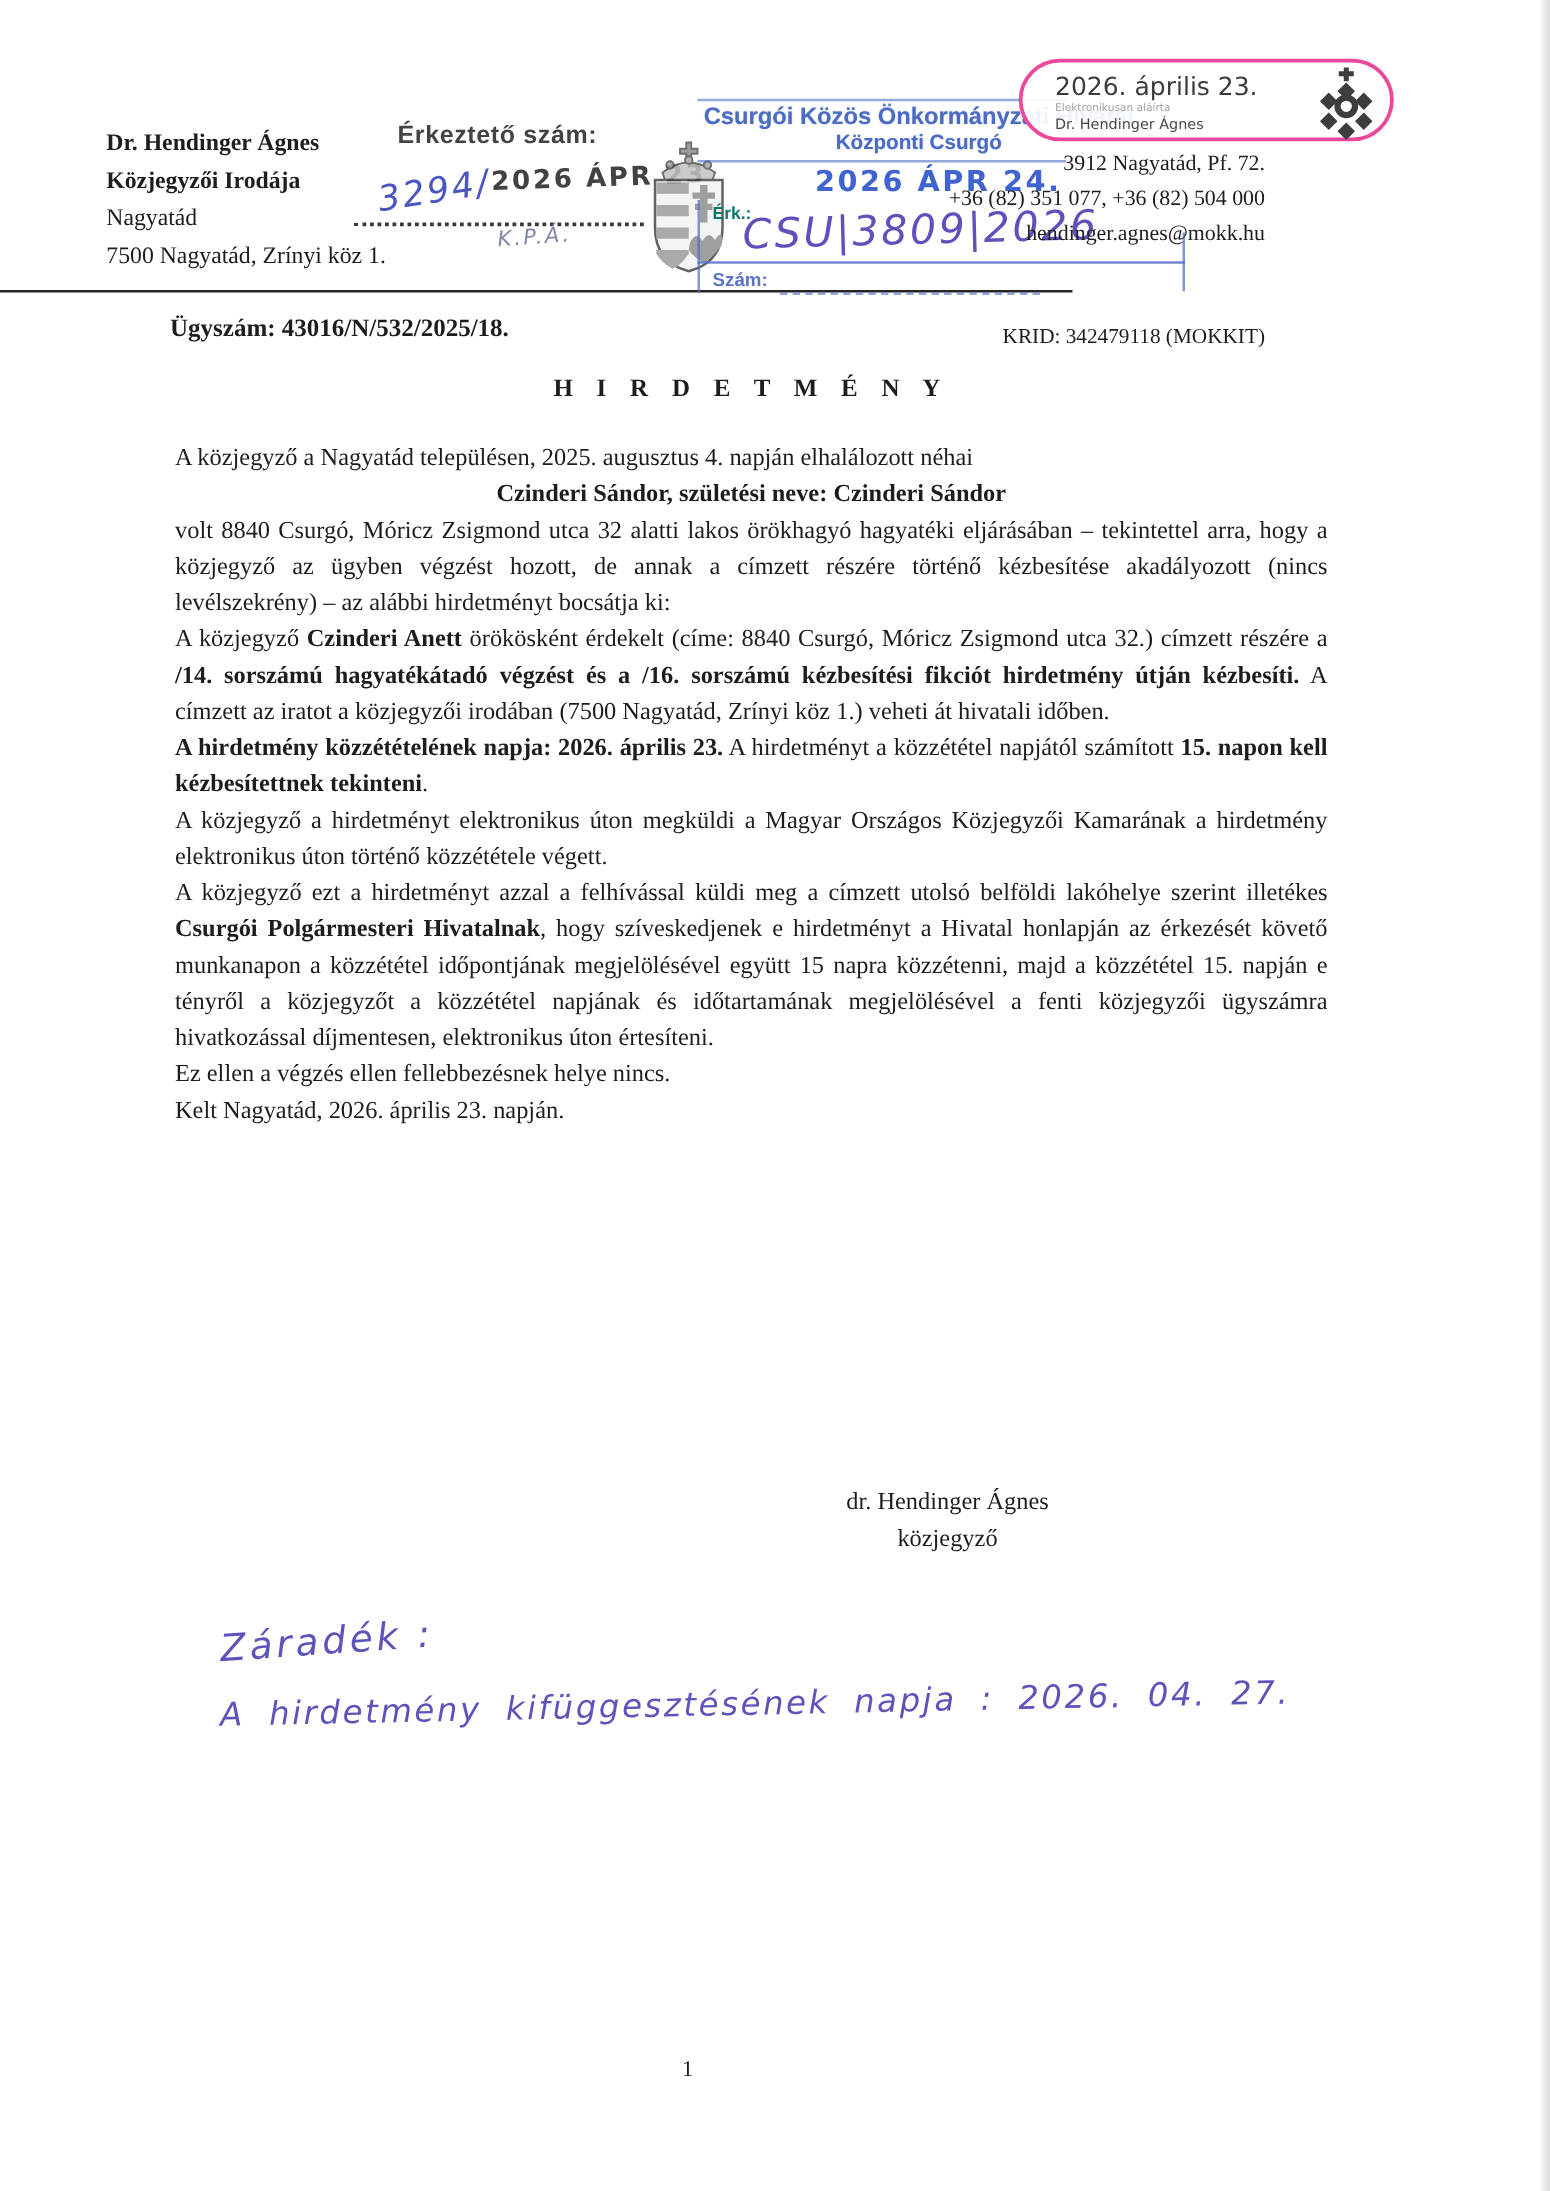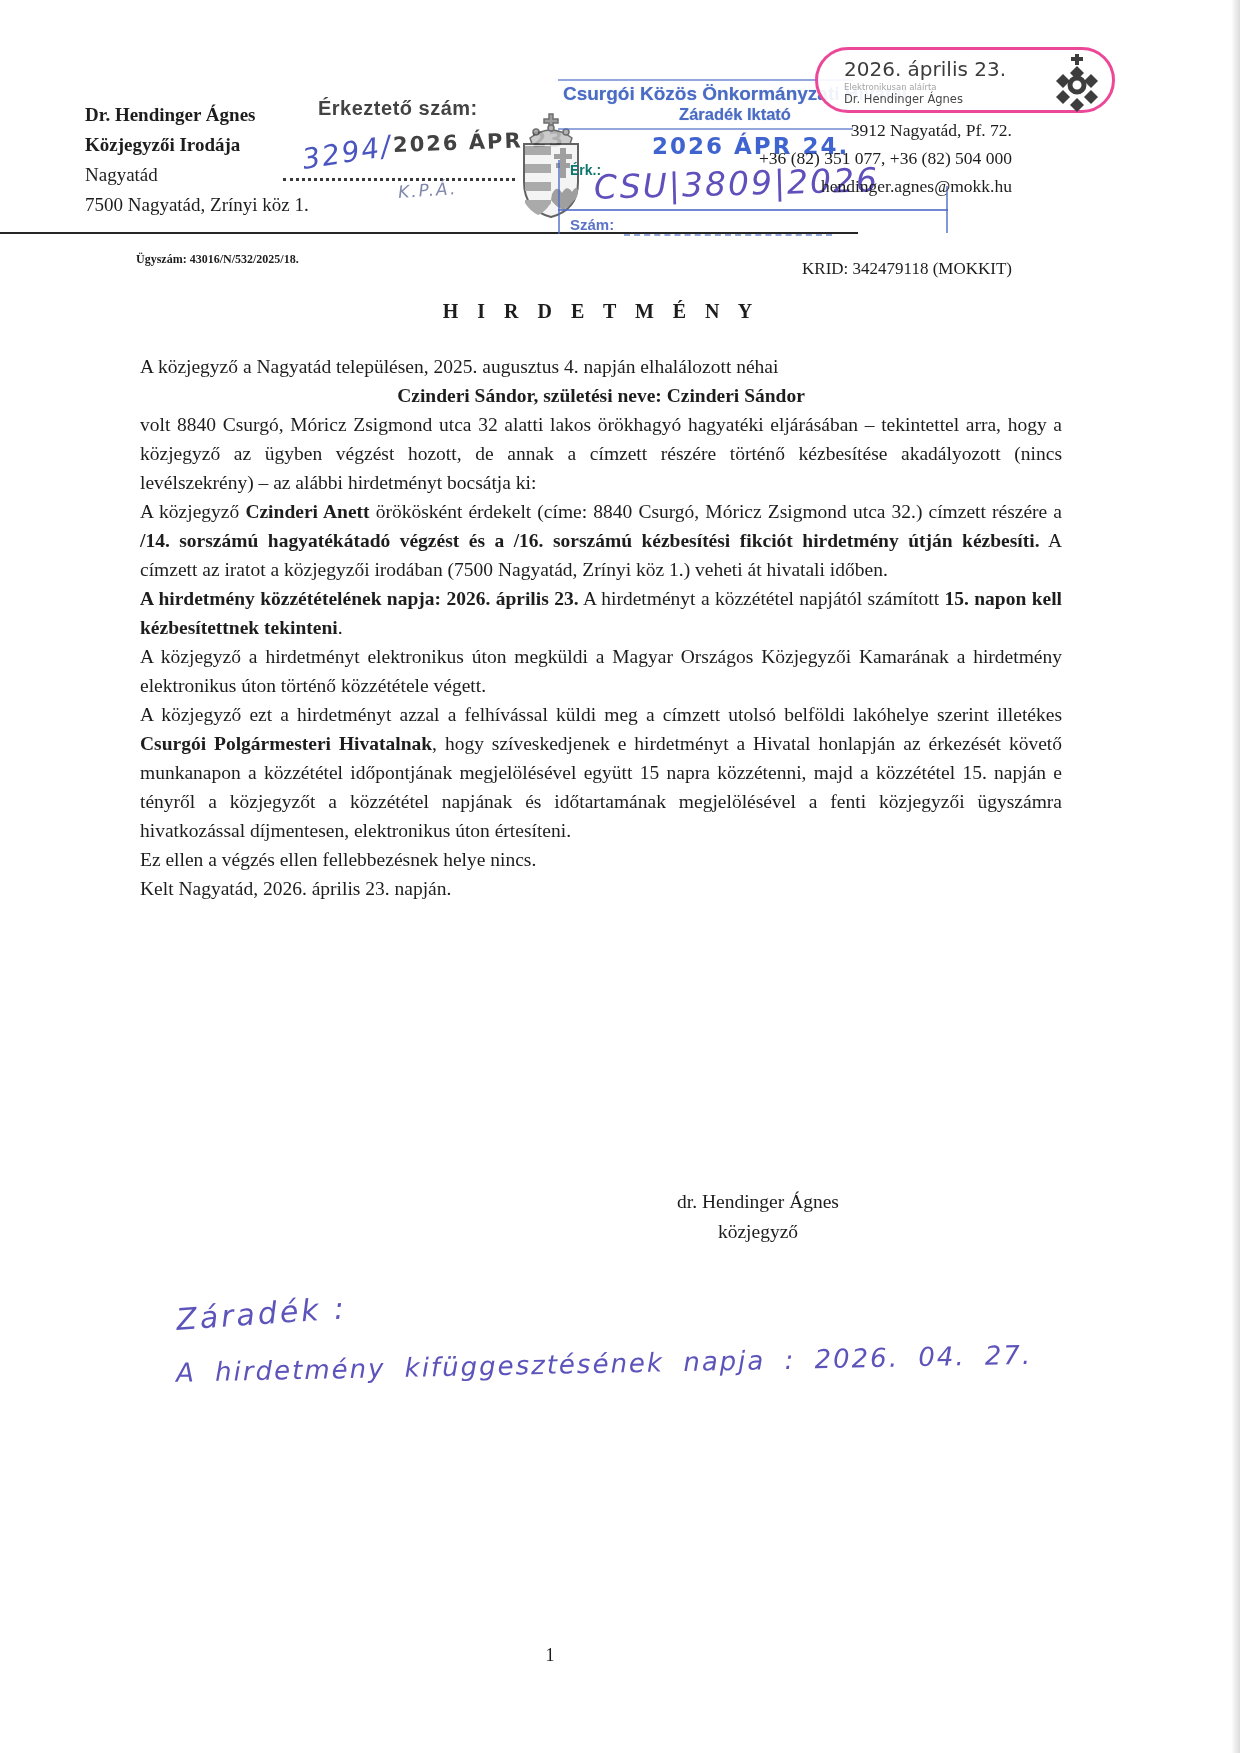--- a/index.html
+++ b/index.html
@@ -65,21 +65,21 @@
   .esign-sub{font-family:"DejaVu Sans",sans-serif;font-size:8.5px;color:#a5a5a5;margin-top:1px;}
   .esign-signer{font-family:"DejaVu Sans",sans-serif;font-size:11.5px;color:#474747;}
   .esign-seal{position:absolute;right:8px;top:3px;}
 
   
   .contact{position:absolute;right:228px;top:116px;text-align:right;font-size:17.5px;
     line-height:28px;z-index:4;}
   .krid{position:absolute;right:228px;top:211px;font-size:17px;z-index:4;margin-top:48px;}
 
   
-  .case-number{position:absolute;left:136px;top:252px;font-size:12px;font-weight:700;}
+  .case-number{position:absolute;left:136px;top:252px;font-size:20px;font-weight:700;}
   .content{position:absolute;left:140px;top:297px;width:922px;font-size:19.5px;line-height:29px;}
   .doc-title{text-align:center;font-weight:700;font-size:20px;letter-spacing:7px;margin:0 0 26px 0;}
   .content p{margin:0;}
   .p-intro{margin-bottom:17px;}
   .p-name{text-align:center;font-weight:700;}
   .p-birth{text-align:center;margin-bottom:27px;}
   .jst{text-align:justify;}
   .p-estate{margin-bottom:24px;}
   .p-delivery{margin-bottom:18px;}
   .p-publication{margin-bottom:22px;}
@@ -140,21 +140,21 @@
       <rect x="48" y="36" width="6" height="30"></rect>
       <rect x="42" y="42" width="18" height="5"></rect>
       <rect x="44" y="51" width="14" height="5"></rect>
       <path d="M40 82 q5 -10 10 -1 q5 -9 10 -1 q4 -7 6 -2 l-1 7 q-10 12 -14 13 q-7 -3 -12 -10 z"></path>
     </g>
   </svg>
 </div>
 
 <div class="mun-line ml1"></div>
 <div class="mun-title1">Csurgói Közös Önkormányzati Hivatal</div>
-<div class="mun-title2">Záradék Iktató</div>
+<div class="mun-title2">Központi Csurgó</div>
 <div class="mun-line ml2"></div>
 <div class="mun-date">2026 ÁPR 24.</div>
 <div class="mun-erk">Érk.:</div>
 <div class="mun-number">CSU|3809|2026</div>
 <div class="mun-bottomline"></div>
 <div class="mun-vline mvl"></div>
 <div class="mun-vline mvr"></div>
 <div class="mun-szam">Szám:</div>
 <div class="mun-szam-dots"></div>
 

